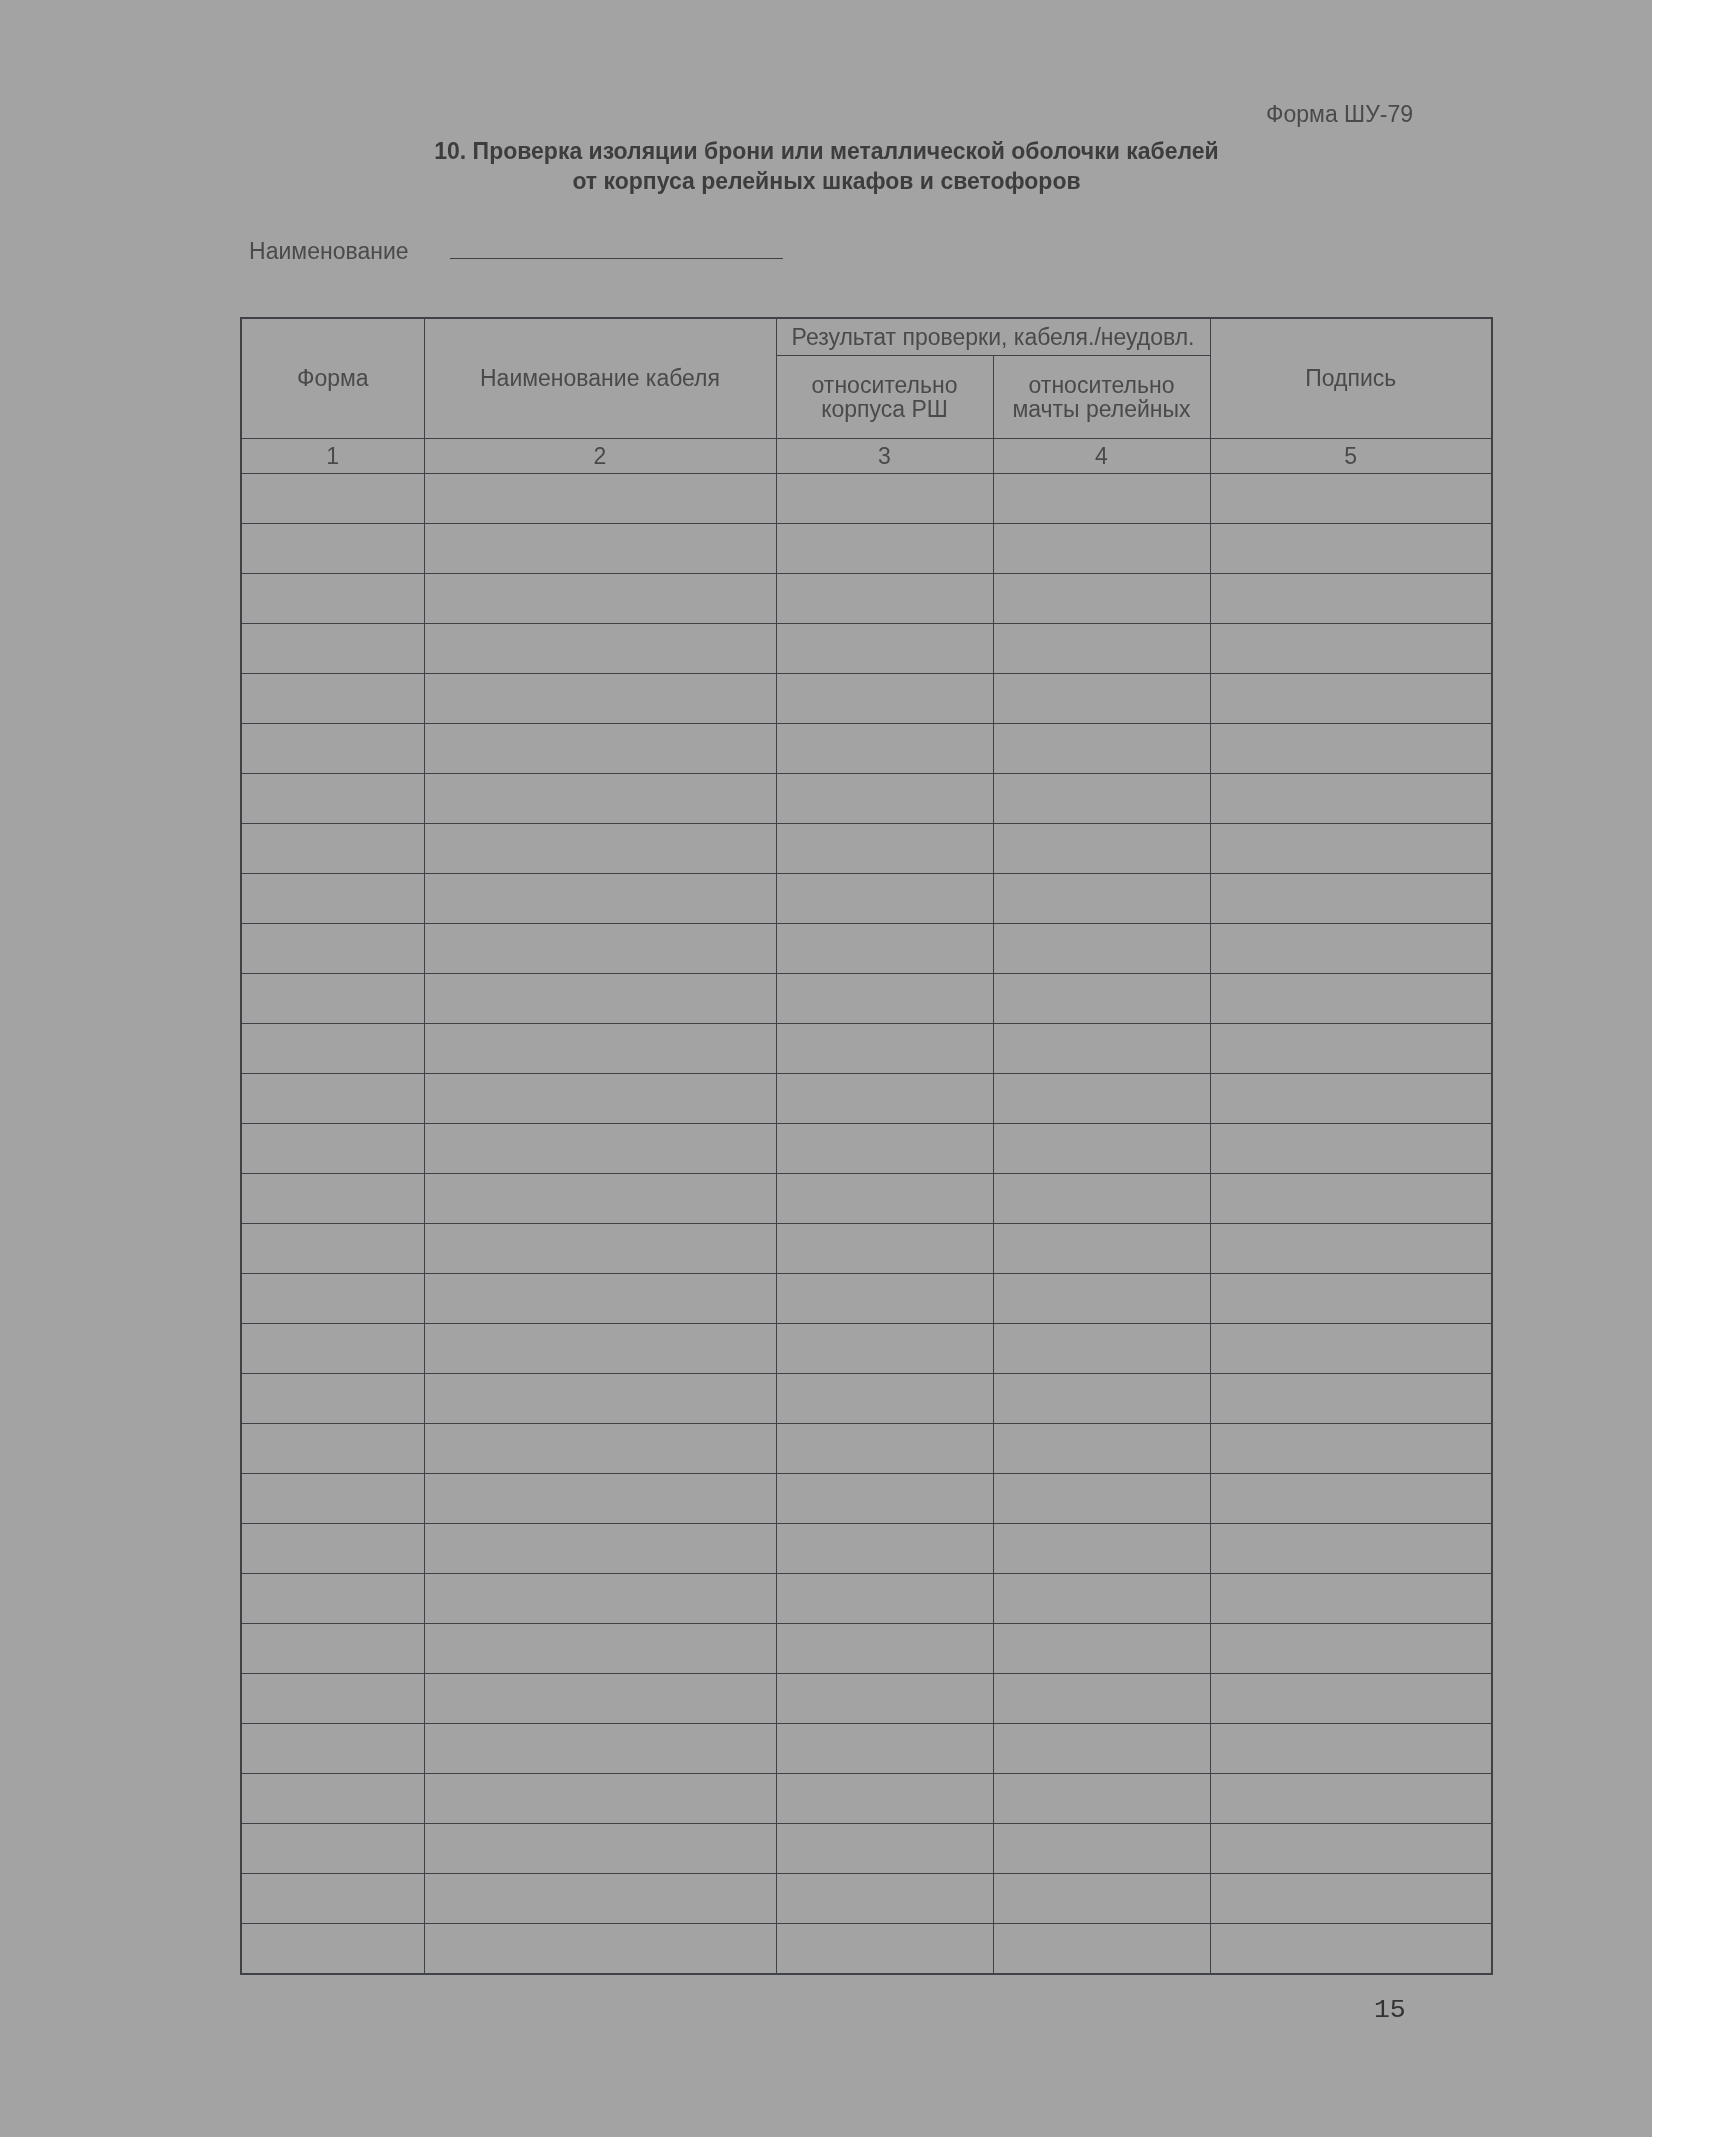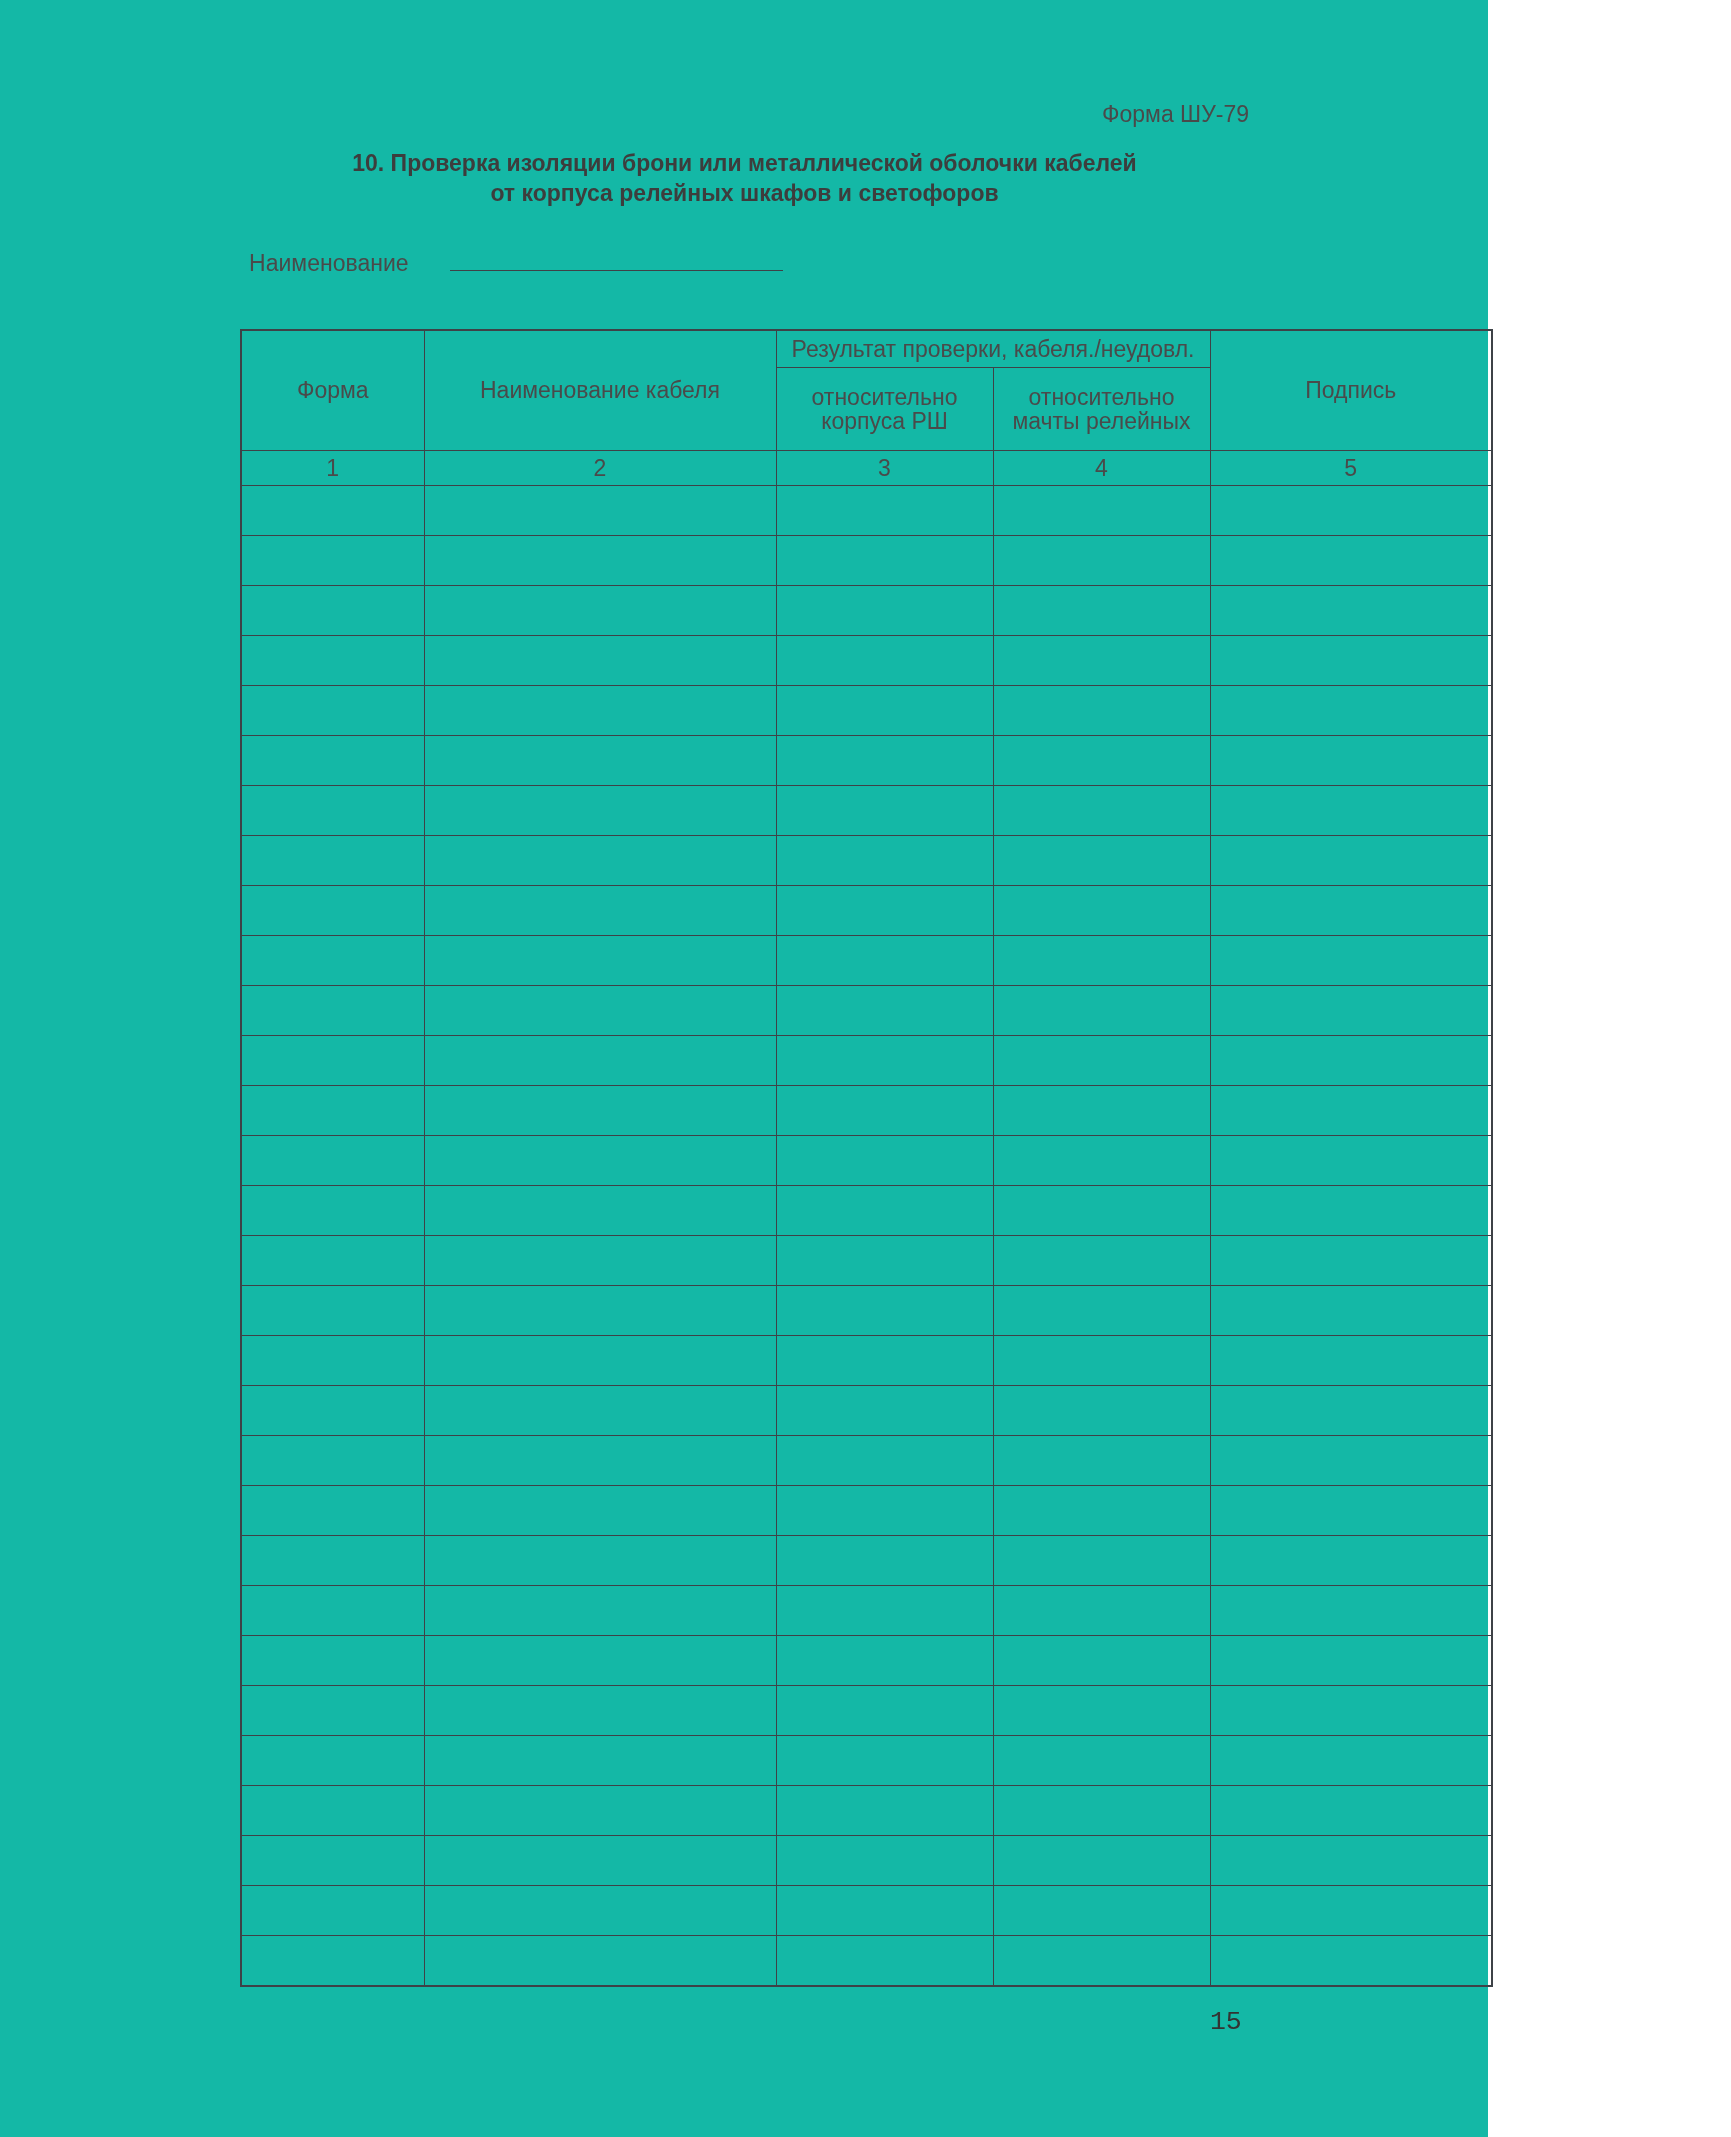--- a/index.html
+++ b/index.html
@@ -7,37 +7,37 @@
     margin: 0;
     padding: 0;
     background: #ffffff;
     width: 1732px;
     height: 2137px;
     font-family: "Liberation Sans", sans-serif;
     color: #434343;
     overflow: hidden;
   }
   .page {
-    width: 1488px;
+    width: 1652px;
     height: 2137px;
-    background: #14b8a6;
+    background: #a3a3a3;
     position: relative;
   }
   .content {
     padding: 0 239px 0 240px; 
   }
   .form-code {
     padding-top: 101px;
     text-align: right;
     font-size: 23px;
     line-height: 27.4px;
     color: #4a4a4a;
   }
   .title {
-    margin-top: 20px;
+    margin-top: 8px;
     text-align: center;
     font-weight: bold;
     font-size: 23px;
     line-height: 30px;
     color: #3d3d3d;
   }
   .periodicity {
     margin-top: 42px;
     font-size: 23px;
     line-height: 27.4px;

